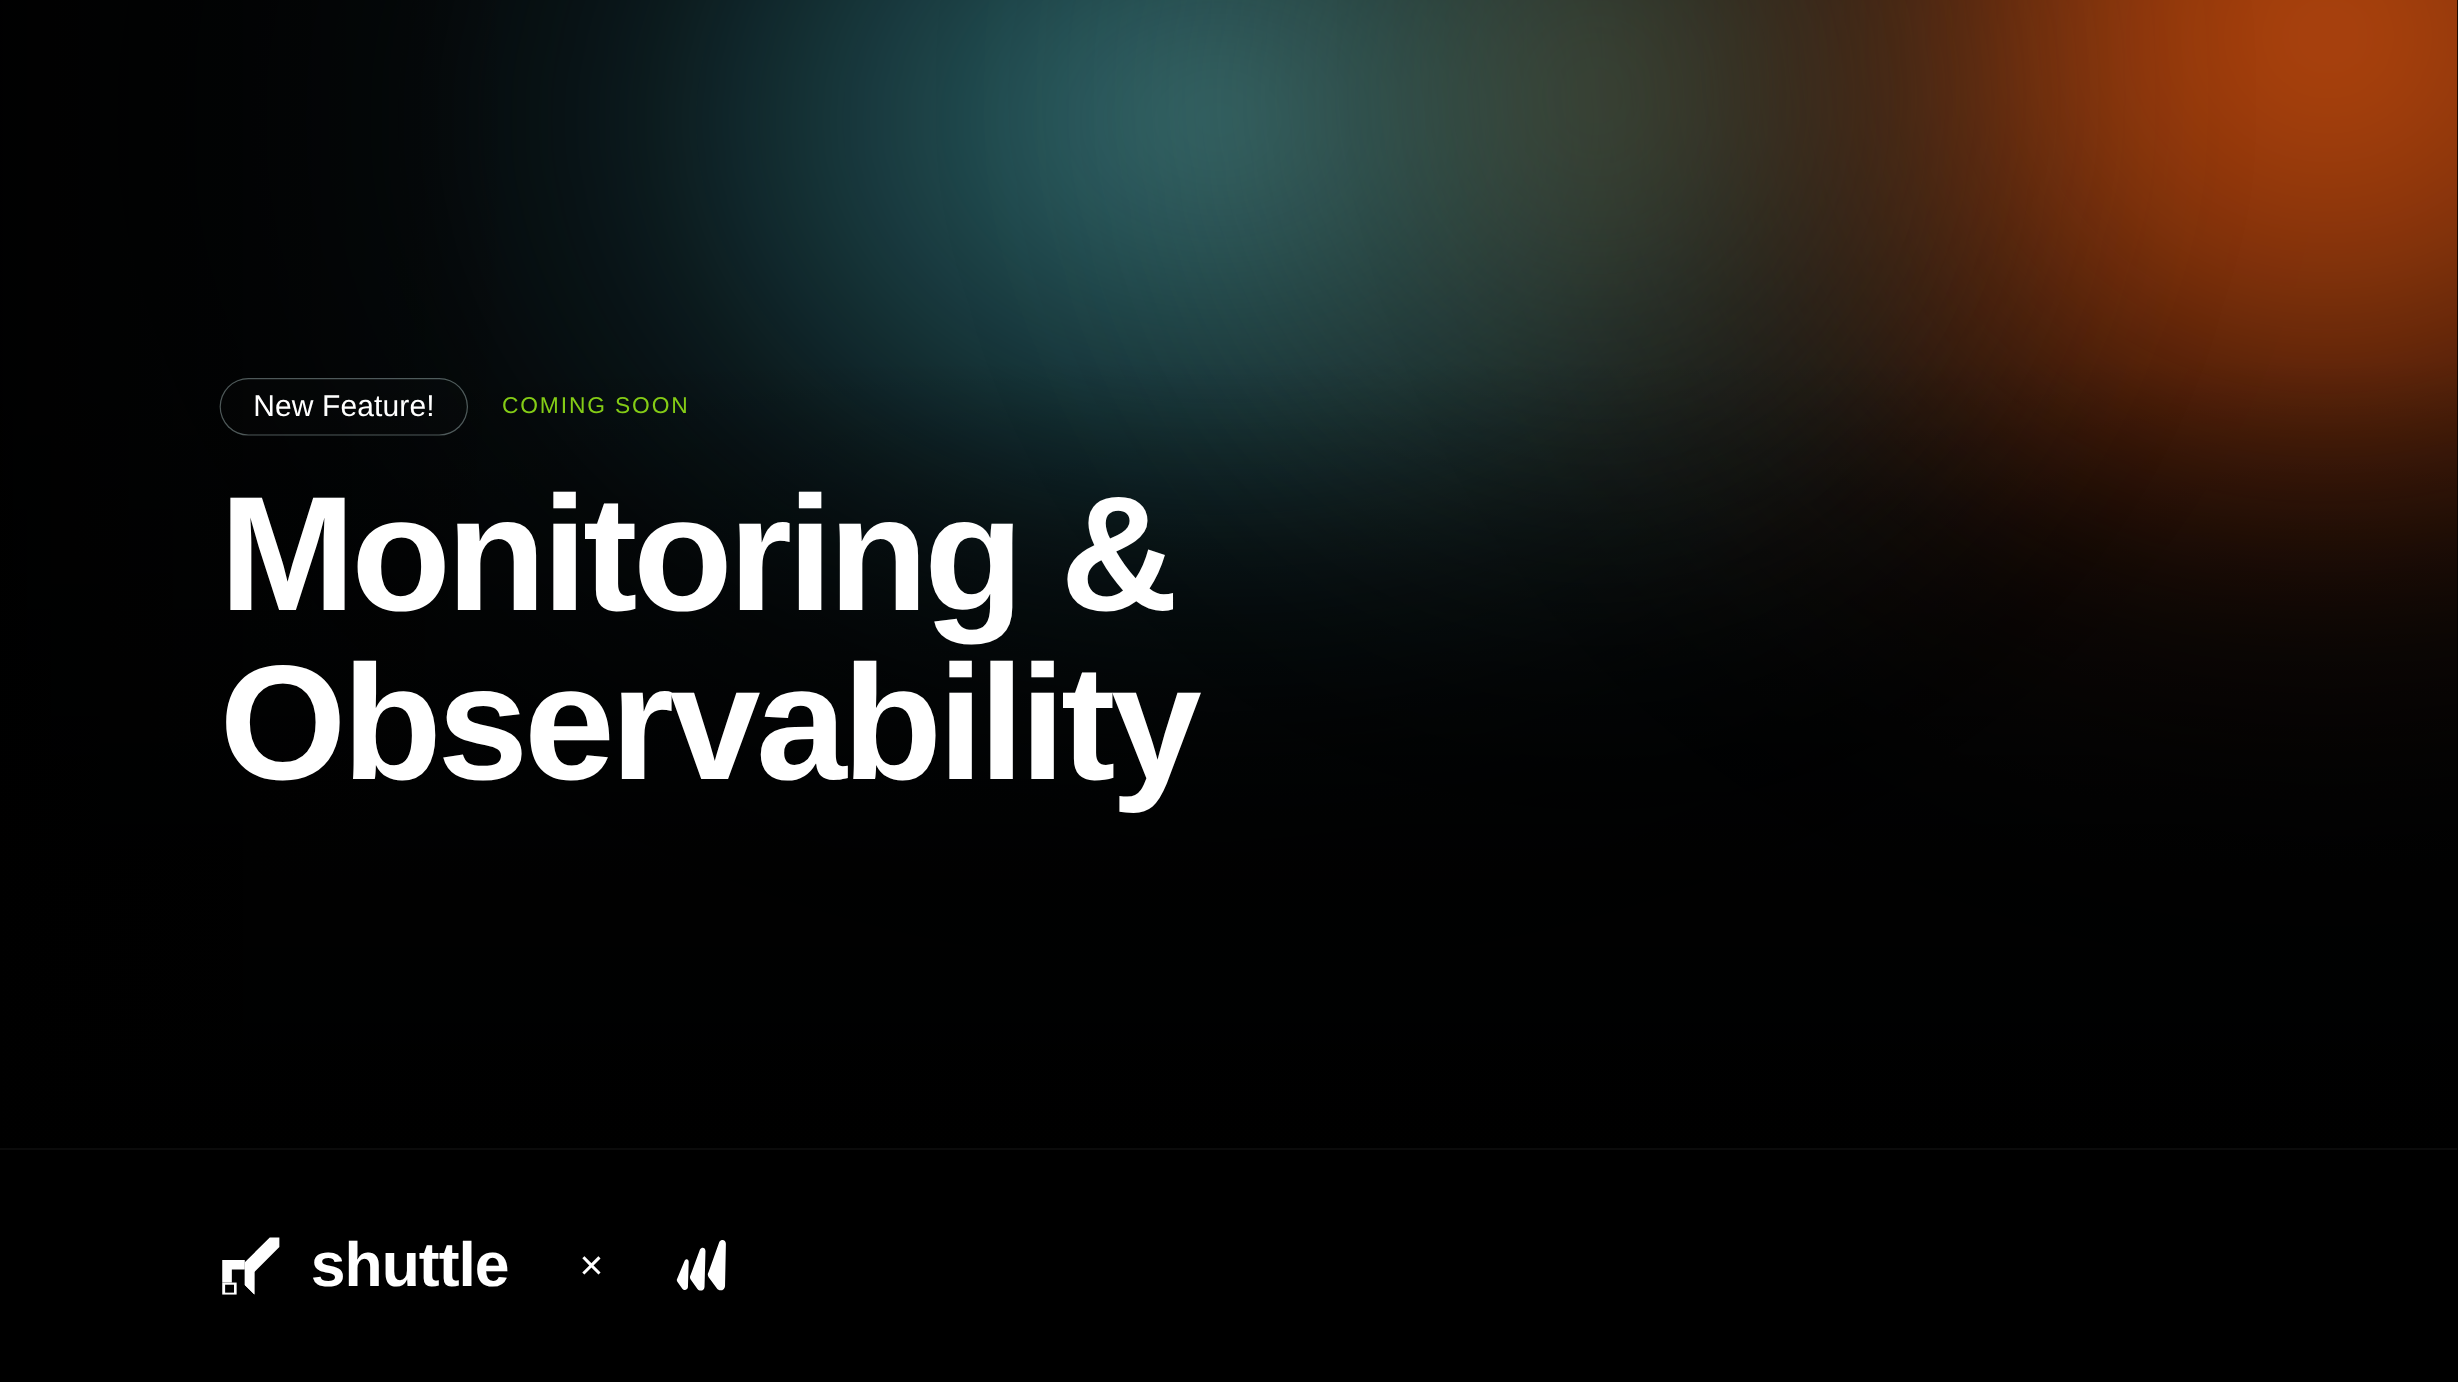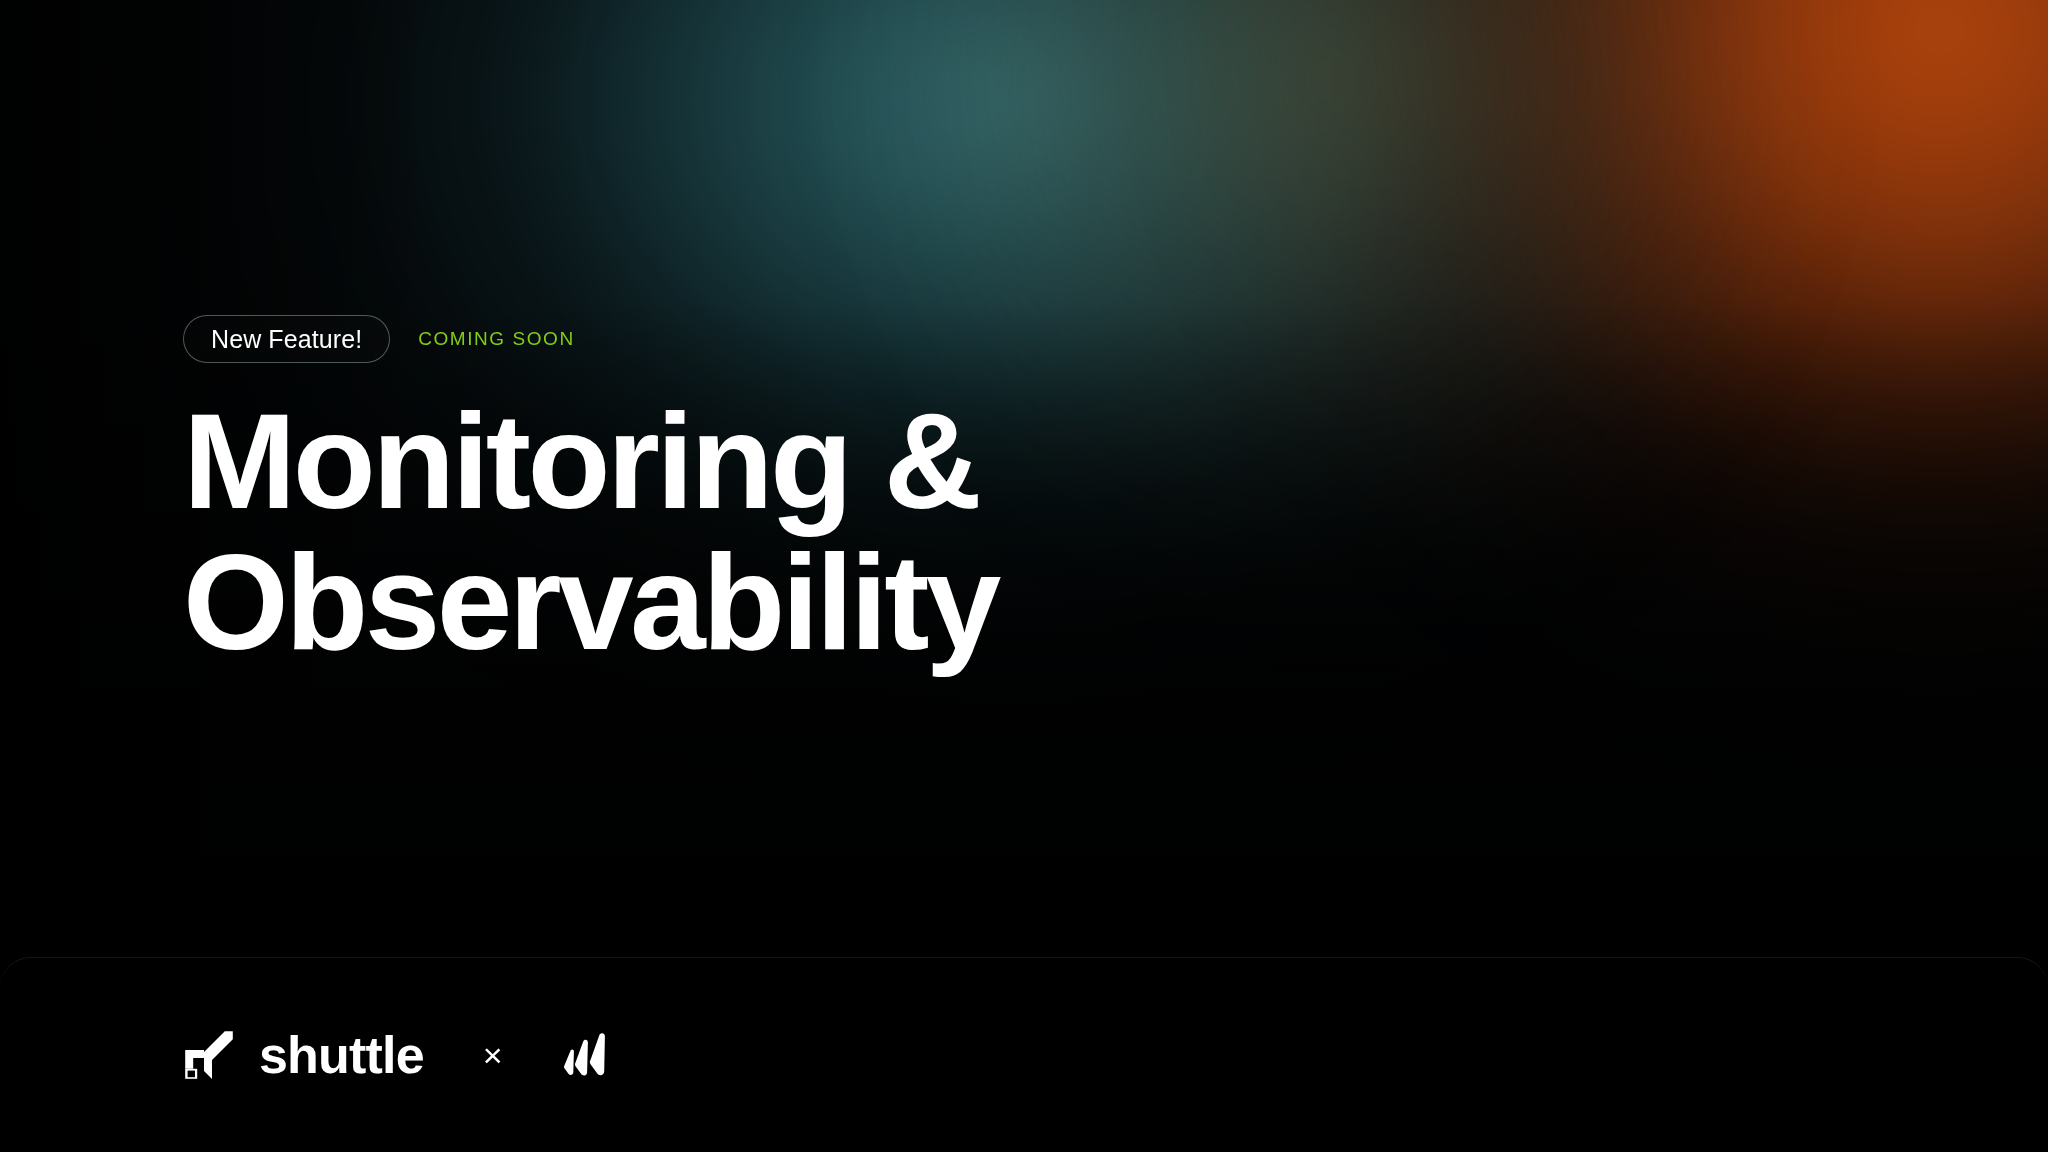--- a/index.html
+++ b/index.html
@@ -137,21 +137,20 @@
 
   
   .footer {
     position:absolute;
     left:0; top:957px;
     width:2048px; height:195px;
     background:#000000;
     border-top:1px solid rgba(255,255,255,0.085);
     display:flex;
     align-items:center;
-    border-radius:31px;
   }
 
   .footer-inner {
     display:flex;
     align-items:center;
     margin-left:183px;
     gap:0;
   }
 
   .logo-lockup { display:flex; align-items:center; }

